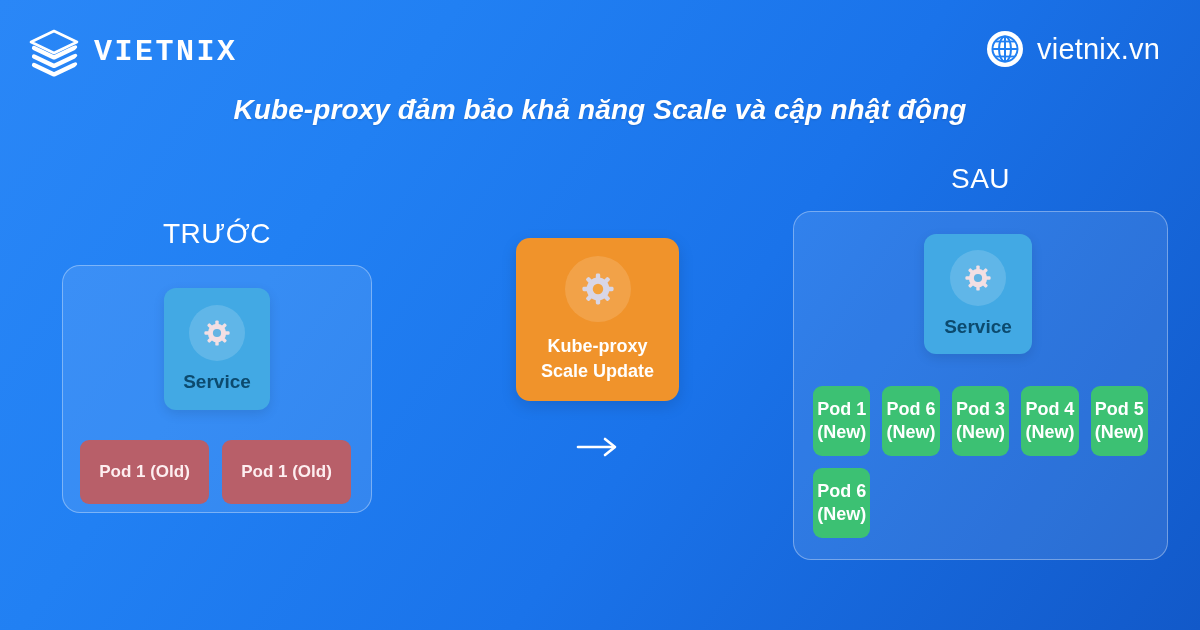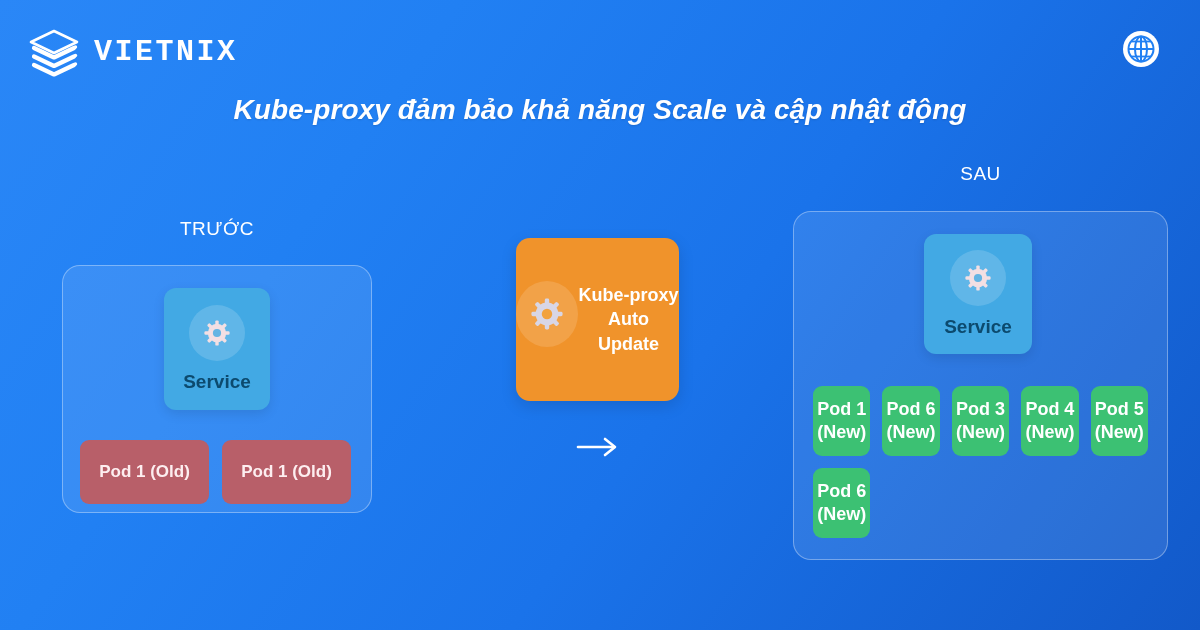--- a/index.html
+++ b/index.html
@@ -34,21 +34,21 @@
     text-align:center;
     font-size:28px; font-weight:bold; color:#ffffff;
     letter-spacing:0.1px;
     text-shadow:0 1px 2px rgba(0,0,0,.13);
     font-style:italic;
   }
 
   
   .stage-label {
     position:absolute; text-align:center;
-    font-size:19px; color:#ffffff; letter-spacing:0.5px;
+    font-size:28px; color:#ffffff; letter-spacing:0.5px;
   }
   .panel {
     position:absolute;
     background: rgba(255,255,255,0.10);
     border: 1px solid rgba(255,255,255,0.34);
     border-radius: 18px;
   }
 
   
   .service-card {
@@ -84,21 +84,21 @@
     text-align:center;
     font-size:17px; font-weight:bold; color:#fdeef0;
   }
 
   
   .kube-box {
     position:absolute; left:516px; top:238px;
     width:163px; height:163px;
     background:#f0932b;
     border-radius:14px;
-    display:flex; flex-direction:row; align-items:center; justify-content:center;
+    display:flex; flex-direction:column; align-items:center; justify-content:center;
     box-shadow: 0 5px 16px rgba(0,0,0,.13);
   }
   .kube-icon-wrap {
     width:66px; height:66px; border-radius:50%;
     background: rgba(255,255,255,0.14);
     display:flex; align-items:center; justify-content:center;
     margin-bottom:12px;
   }
   .kube-text { font-size:18px; font-weight:bold; color:#ffffff; line-height:1.35; text-align:center; }
   .flow-arrow {
@@ -153,20 +153,21 @@
     <svg class="globe-icon" viewBox="0 0 38 38">
       <circle cx="19" cy="19" r="18" fill="#ffffff"></circle>
       <circle cx="19" cy="19" r="12.5" fill="none" stroke="#2180f3" stroke-width="2"></circle>
       <ellipse cx="19" cy="19" rx="6" ry="12.5" fill="none" stroke="#2180f3" stroke-width="2"></ellipse>
       <line x1="6.5" y1="19" x2="31.5" y2="19" stroke="#2180f3" stroke-width="2"></line>
       <line x1="9" y1="11.5" x2="29" y2="11.5" stroke="#2180f3" stroke-width="1.8"></line>
       <line x1="9" y1="26.5" x2="29" y2="26.5" stroke="#2180f3" stroke-width="1.8"></line>
       <line x1="19" y1="6.5" x2="19" y2="31.5" stroke="#2180f3" stroke-width="2"></line>
     </svg>
   </span>
+  <span class="site-url">vietnix.vn</span>
 </div>
 
 <div class="title">Kube-proxy đảm bảo khả năng Scale và cập nhật động</div>
 
 <div class="stage-label" id="label-before">TRƯỚC</div>
 <div class="panel" id="panel-before"></div>
 
 <div class="service-card" id="service-before">
   <span class="service-icon-wrap">
     <svg width="28" height="28" viewBox="0 0 28 28">
@@ -208,21 +209,21 @@
           <rect x="12.2" y="21.6" width="3.6" height="5.2" rx="1.2" transform="rotate(45 14 14)"></rect>
           <rect x="1.2" y="12.2" width="5.2" height="3.6" rx="1.2" transform="rotate(45 14 14)"></rect>
           <rect x="21.6" y="12.2" width="5.2" height="3.6" rx="1.2" transform="rotate(45 14 14)"></rect>
         </g>
       </g>
       <circle cx="14" cy="14" r="4.3" fill="#f2a23e"></circle>
     </svg>
   </span>
   <div class="kube-text">
     <div>Kube-proxy</div>
-    <div>Auto Update</div>
+    <div>Scale Update</div>
   </div>
 </div>
 
 <div class="flow-arrow">
   <span>
     <svg width="46" height="24" viewBox="0 0 46 24">
       <line x1="3" y1="12" x2="38" y2="12" stroke="#ffffff" stroke-width="2.6" stroke-linecap="round"></line>
       <polyline points="30,4 40,12 30,20" fill="none" stroke="#ffffff" stroke-width="2.6" stroke-linecap="round" stroke-linejoin="round"></polyline>
     </svg>
   </span>

